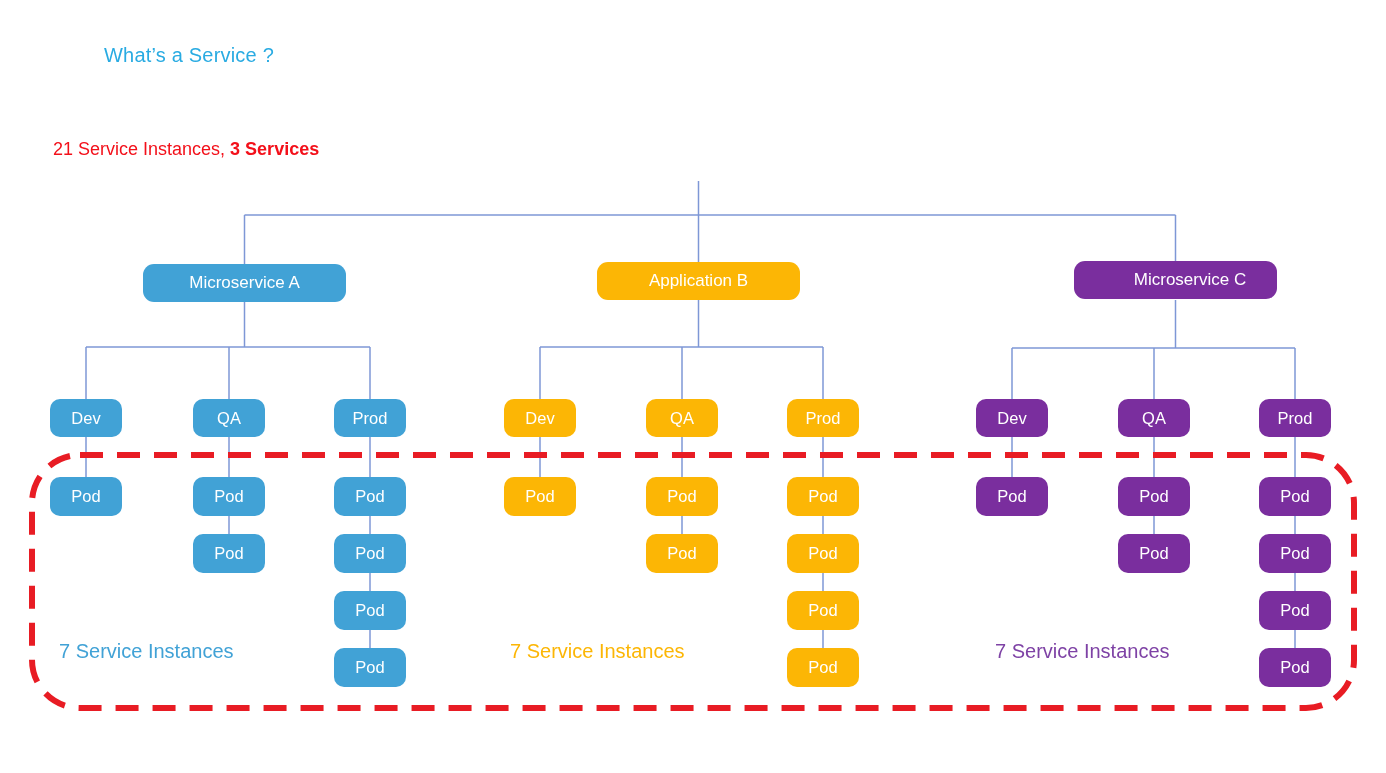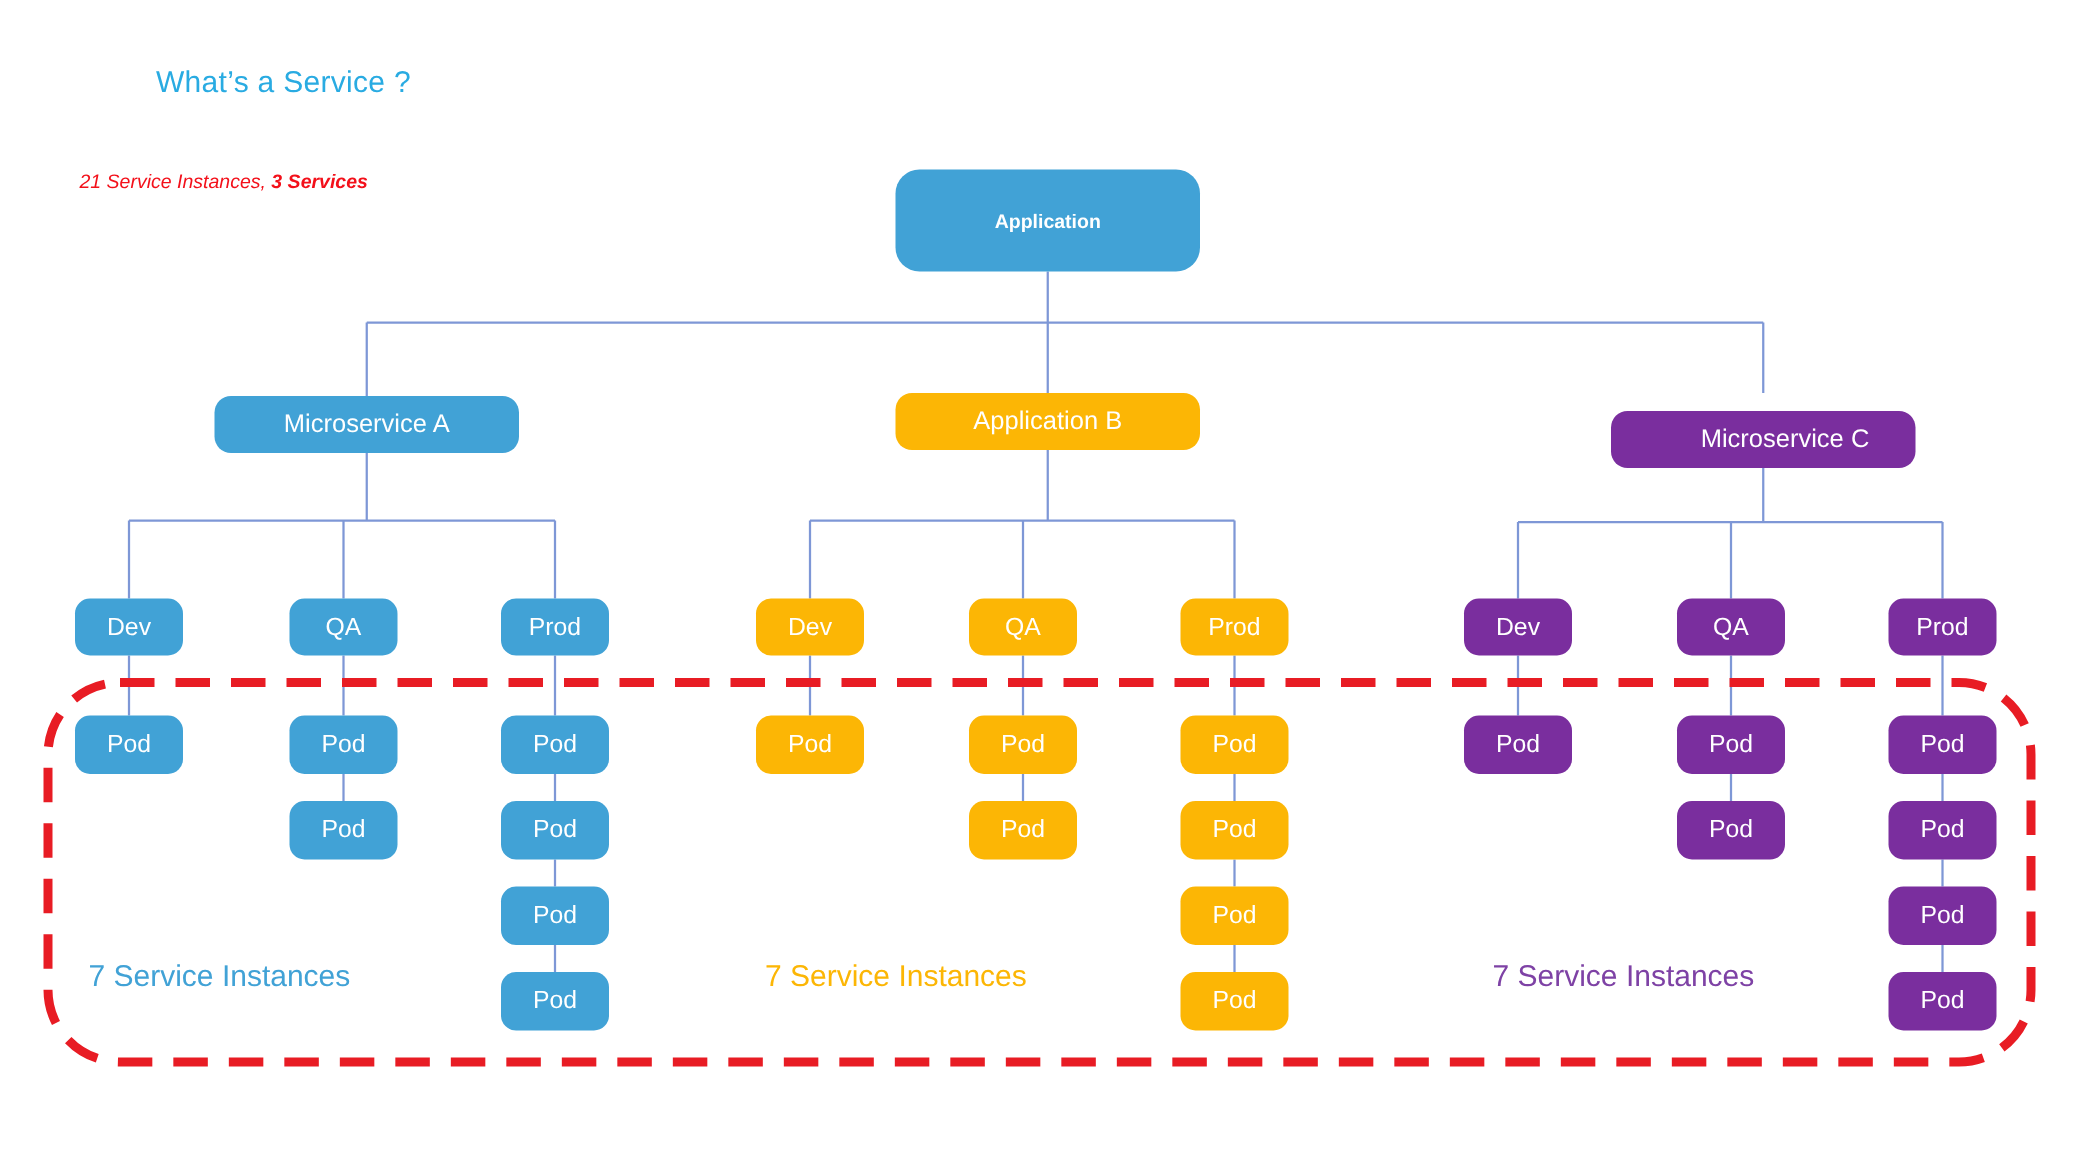--- a/index.html
+++ b/index.html
@@ -1,20 +1,20 @@
 <!DOCTYPE html>
 <html><head>
 <meta charset="utf-8">
 <style>
   html,body{margin:0;padding:0;background:#ffffff;}
   body{font-family:"Liberation Sans",sans-serif;}
   .canvas{position:relative;width:1386px;height:773px;background:#ffffff;overflow:hidden;}
   .connectors{position:absolute;left:0;top:0;width:1386px;height:773px;}
   .title{position:absolute;left:104px;top:44px;font-size:20px;color:var(--titleblue,#29abe2);letter-spacing:.2px;}
-  .summary{position:absolute;left:53px;top:113px;font-size:13px;color:var(--red,#f3101a);font-style:italic;}
+  .summary{position:absolute;left:53px;top:139px;font-size:18px;color:var(--red,#f3101a);}
   .summary .bold{font-weight:bold;}
   .node{position:absolute;display:flex;align-items:center;justify-content:center;color:#ffffff;box-sizing:border-box;}
   .app{width:203px;height:68px;border-radius:16px;font-size:13px;font-weight:bold;}
   .ms{width:203px;height:38px;border-radius:11px;font-size:17px;}
   .env{width:72px;height:38px;border-radius:10px;font-size:16.5px;text-align:center;}
   .pod{width:72px;height:39px;border-radius:10px;font-size:16.5px;}
   .c-blue{background:var(--blue,#41a2d6);}
   .c-gold{background:var(--gold,#fcb605);}
   .c-purple{background:var(--purple,#7a2e9e);}
   .instances{position:absolute;top:640px;font-size:20px;}
@@ -79,25 +79,24 @@
       <line x1="823" y1="630" x2="823" y2="648"></line>
       <line x1="1295" y1="630" x2="1295" y2="648"></line>
     </g>
     <rect x="32" y="455" width="1322" height="253" rx="48" fill="none" stroke="#e81c24" stroke-width="6" stroke-dasharray="23 14"></rect>
   </svg>
 
   <div class="title">What’s a Service ?</div>
 
   <div class="summary"><span>21 Service Instances, </span><span class="bold">3 Services</span></div>
 
-  <div class="node app c-blue" style="left:597px;top:113px;">Application</div>
 
   <div class="node ms c-blue" style="left:143px;top:264px;">Microservice A</div>
   <div class="node ms c-gold" style="left:597px;top:262px;">Application B</div>
-  <div class="node ms c-purple" style="left:1074px;top:274px;padding-left:29px;">Microservice C</div>
+  <div class="node ms c-purple" style="left:1074px;top:261px;padding-left:29px;">Microservice C</div>
 
   <div class="node env c-blue" style="left:50px;top:399px;">Dev</div>
   <div class="node env c-blue" style="left:193px;top:399px;">QA</div>
   <div class="node env c-blue" style="left:334px;top:399px;">Prod</div>
 
   <div class="node env c-gold" style="left:504px;top:399px;">Dev</div>
   <div class="node env c-gold" style="left:646px;top:399px;">QA</div>
   <div class="node env c-gold" style="left:787px;top:399px;">Prod</div>
 
   <div class="node env c-purple" style="left:976px;top:399px;">Dev</div>

